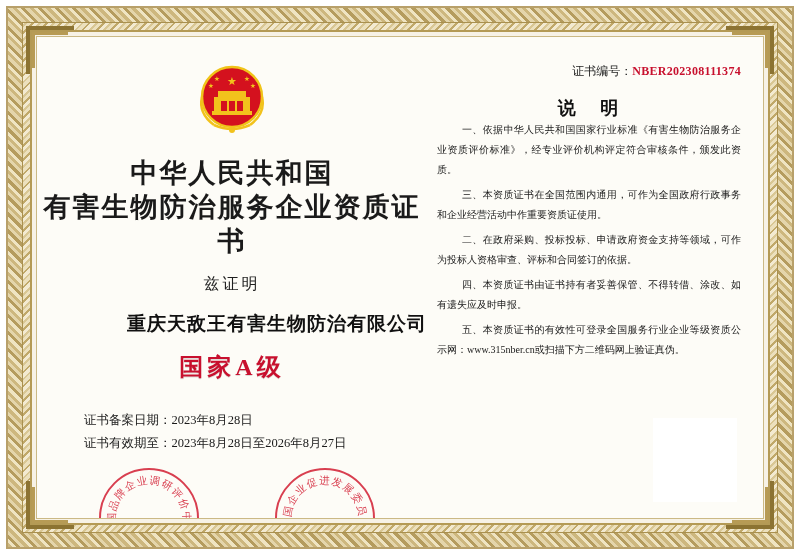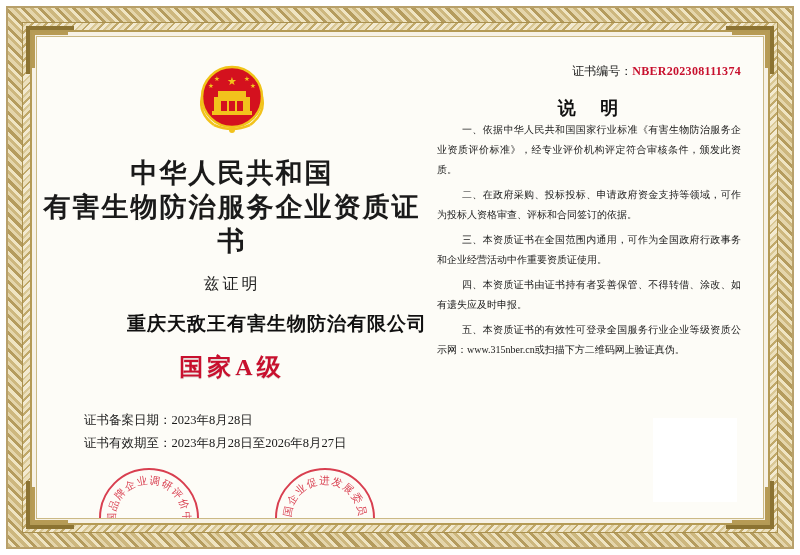--- a/index.html
+++ b/index.html
@@ -380,22 +380,22 @@
 
       <div class="right-col">
 
         <div class="cert-no">
           <span>证书编号：</span><span class="num">NBER202308111374</span>
         </div>
 
         <div class="notice-title">说 明</div>
 
         <p class="notice-p">一、依据中华人民共和国国家行业标准《有害生物防治服务企业资质评价标准》，经专业评价机构评定符合审核条件，颁发此资质。</p>
+        <p class="notice-p">三、本资质证书在全国范围内通用，可作为全国政府行政事务和企业经营活动中作重要资质证使用。</p>
         <p class="notice-p">二、在政府采购、投标投标、申请政府资金支持等领域，可作为投标人资格审查、评标和合同签订的依据。</p>
-        <p class="notice-p">三、本资质证书在全国范围内通用，可作为全国政府行政事务和企业经营活动中作重要资质证使用。</p>
         <p class="notice-p">四、本资质证书由证书持有者妥善保管、不得转借、涂改、如有遗失应及时申报。</p>
         <p class="notice-p">五、本资质证书的有效性可登录全国服务行业企业等级资质公示网：www.315nber.cn或扫描下方二维码网上验证真伪。</p>
 
         <div class="qr">
           <div class="qr-grid" id="qrGrid">
               <i class="on"></i>
               <i class="on"></i>
               <i class="on"></i>
               <i class="on"></i>
               <i class="on"></i>

